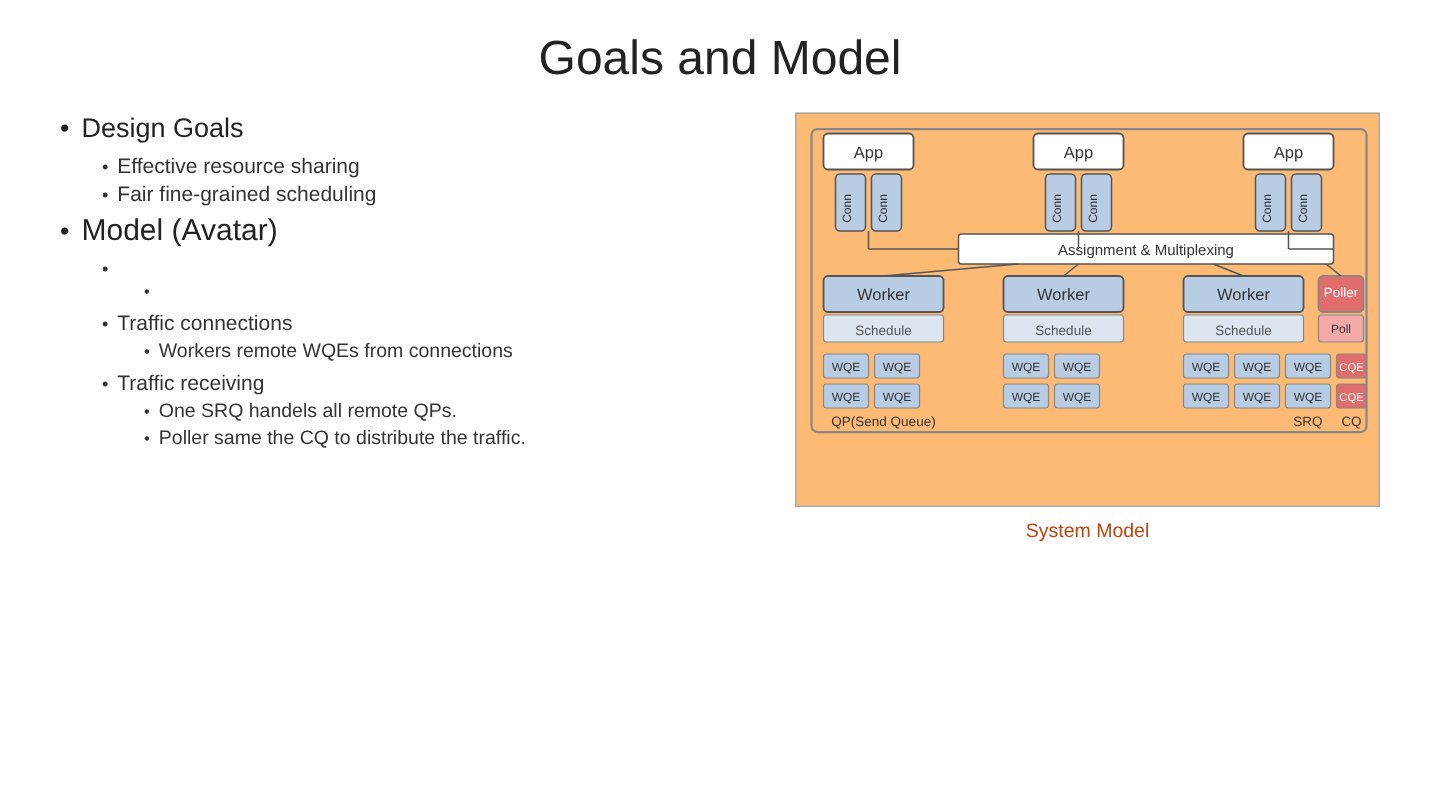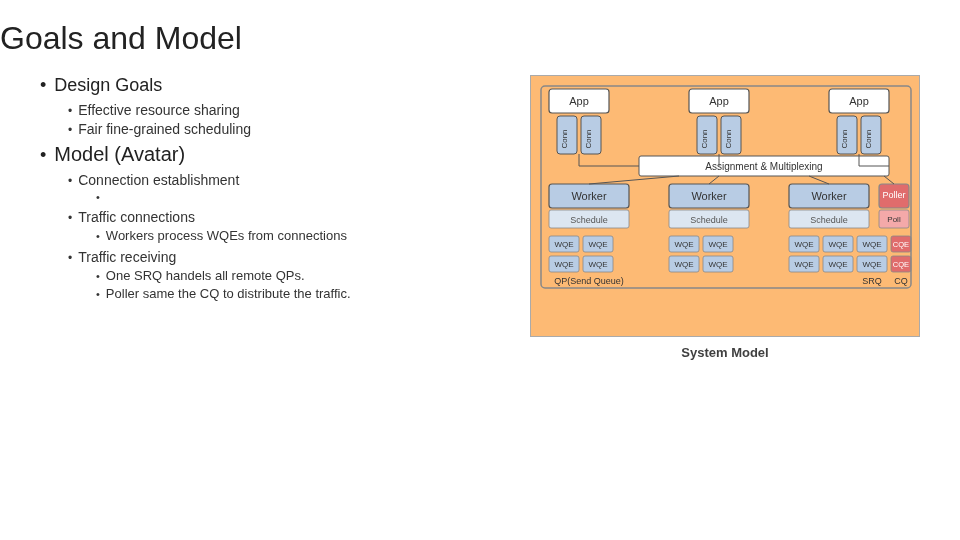--- a/index.html
+++ b/index.html
@@ -6,20 +6,21 @@
     body {
       width: 960px;
       height: 540px;
       background: #ffffff;
       font-family: 'Segoe UI', Arial, sans-serif;
       overflow: hidden;
       position: relative;
     }
 
     .page-title {
+      text-align: center;
       font-size: 32px;
       font-weight: 400;
       color: #222;
       padding-top: 20px;
       margin-bottom: 18px;
     }
 
     .content-area {
       display: flex;
       flex-direction: row;
@@ -94,23 +95,22 @@
 
     
     svg.model-diagram {
       width: 374px;
       height: 240px;
     }
 
     .system-model-label {
       text-align: center;
       font-size: 13px;
-      color: #404040;
+      color: #c2410c;
       margin-top: 8px;
-      font-weight: bold;
     }
   </style>
 </head>
 <body>
 
 <div class="page-title">Goals and Model</div>
 
 <div class="content-area">
   <div class="left-column">
 
@@ -127,33 +127,32 @@
       <span>Fair fine-grained scheduling</span>
     </div>
 
     <div class="bullet-l1 section-gap" style="font-size:20px;">
       <span class="dot">•</span>
       <span>Model (Avatar)</span>
     </div>
 
     <div class="bullet-l2 section-gap-sm">
       <span class="dot">•</span>
-      <span>Connection establishment</span>
     </div>
     <div class="bullet-l3 section-gap">
       <span class="dot">•</span>
     </div>
 
     <div class="bullet-l2 section-gap-sm">
       <span class="dot">•</span>
       <span>Traffic connections</span>
     </div>
     <div class="bullet-l3 section-gap">
       <span class="dot">•</span>
-      <span>Workers process WQEs from connections</span>
+      <span>Workers remote WQEs from connections</span>
     </div>
 
     <div class="bullet-l2 section-gap-sm">
       <span class="dot">•</span>
       <span>Traffic receiving</span>
     </div>
     <div class="bullet-l3 section-gap-sm">
       <span class="dot">•</span>
       <span>One SRQ handels all remote QPs.</span>
     </div>

